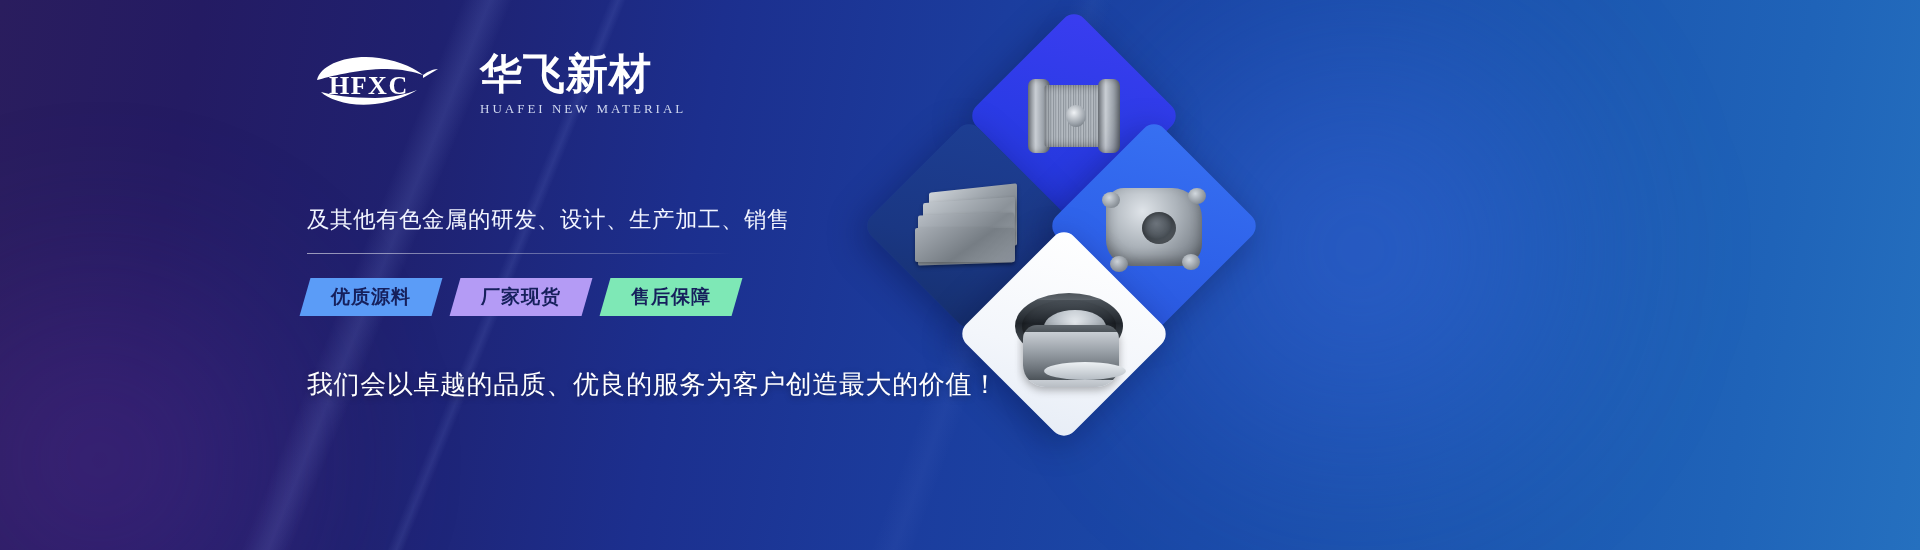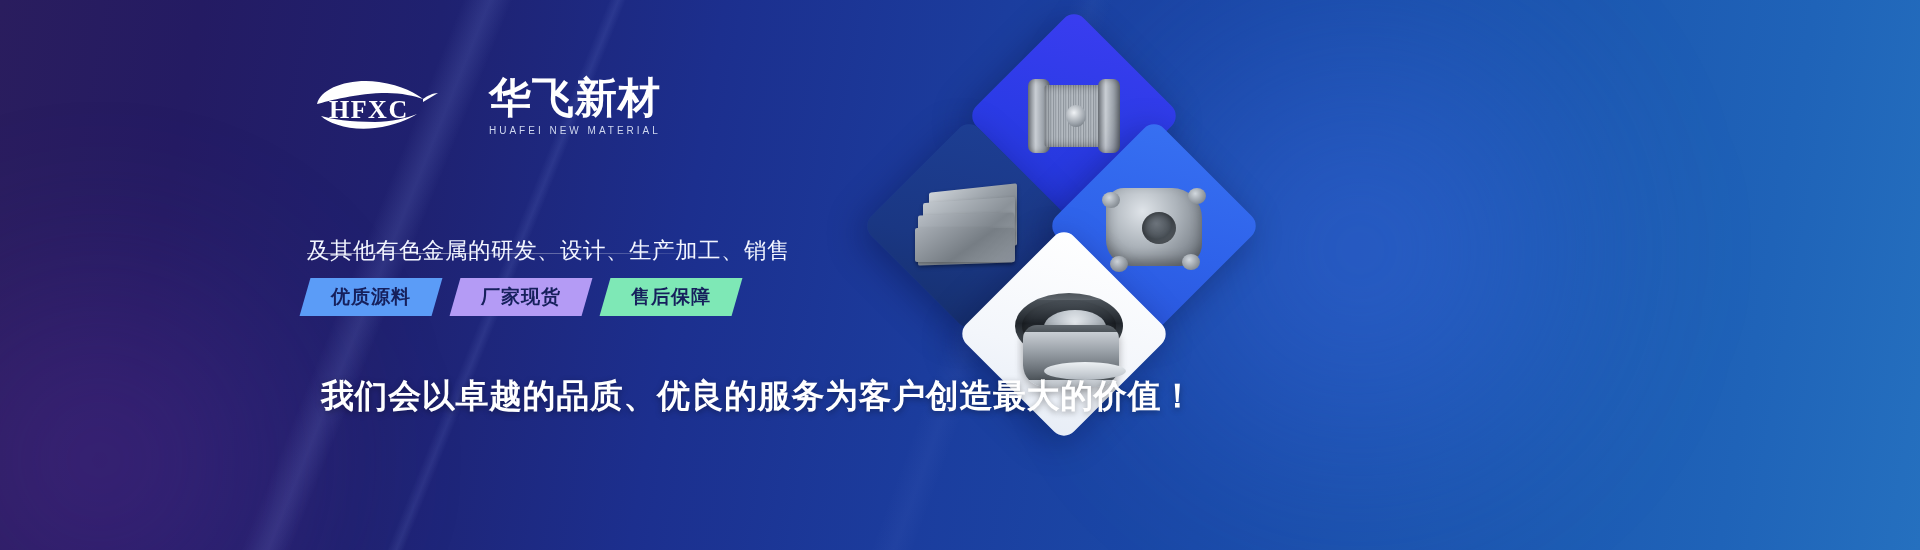--- a/index.html
+++ b/index.html
@@ -48,46 +48,46 @@
   .glowblob.g1{left:1050px;top:-60px;width:620px;height:620px;background:radial-gradient(circle,rgba(60,110,235,.45) 0%,rgba(60,110,235,0) 70%);}
   .glowblob.g2{left:-180px;top:180px;width:560px;height:560px;background:radial-gradient(circle,rgba(92,46,150,.40) 0%,rgba(92,46,150,0) 70%);}
 
   
   #content{
     position:absolute;left:305px;top:0;width:680px;height:550px;
     z-index:6;
   }
 
   
-  #logo{position:absolute;left:0;top:50px;display:flex;align-items:flex-start;gap:17px;margin-top:24px;}
+  #logo{position:absolute;left:0;top:50px;display:flex;align-items:flex-start;gap:8px;}
   #logo-mark{position:relative;width:165px;height:62px;flex:none;}
   #logo-mark svg{position:absolute;left:0;top:0;}
   #logo-text{display:flex;flex-direction:column;justify-content:center;margin-left:2px;padding-top:2px;}
   #logo-cn{
     font-family:"DejaVu Sans","Liberation Sans",sans-serif;
     font-size:42px;font-weight:700;color:#ffffff;letter-spacing:1px;line-height:1.05;
   }
   #logo-en{
-    font-family:Liberation Sans, sans-serif;
-    font-size:10px;color:#cfd7ef;letter-spacing:3.0px;margin-top:5px;
+    font-family:Liberation Serif, serif;
+    font-size:13px;color:#cfd7ef;letter-spacing:3.0px;margin-top:5px;
     white-space:nowrap;
   }
 
   
   #headline{
     position:absolute;left:0;top:120px;
     font-family:"DejaVu Sans","Liberation Sans",sans-serif;
     font-size:57px;font-weight:700;color:#ffffff;
     letter-spacing:-1px;white-space:nowrap;
     text-shadow:0 2px 10px rgba(0,0,0,.22);
   }
 
   
   #subtitle{
-    position:absolute;left:2px;top:212px;
+    position:absolute;left:2px;top:181px;
     font-family:"DejaVu Sans","Liberation Sans",sans-serif;
     font-size:22.5px;color:#f2f5ff;font-weight:400;
     letter-spacing:.5px;white-space:nowrap;
   }
 
   
   #divider{
     position:absolute;left:2px;top:253px;width:425px;height:1px;
     background:linear-gradient(to right,rgba(255,255,255,.55),rgba(255,255,255,.25) 70%,rgba(255,255,255,0));
   }
@@ -105,23 +105,23 @@
   .badge .btxt{
     display:block;
     transform:skewX(16deg);
     font-family:"DejaVu Sans","Liberation Sans",sans-serif;
     font-size:19px;font-weight:700;color:#16205c;letter-spacing:1px;
     white-space:nowrap;
   }
 
   
   #tagline{
-    position:absolute;left:16px;top:341px;
-    font-family:"DejaVu Sans","Liberation Sans",sans-serif;
-    font-size:33px;color:#ffffff;font-weight:700;letter-spacing:.6px;
+    position:absolute;left:2px;top:341px;
+    font-family:"DejaVu Sans","Liberation Sans",sans-serif;
+    font-size:26px;color:#ffffff;font-weight:400;letter-spacing:.6px;
     white-space:nowrap;
     text-shadow:0 2px 6px rgba(0,0,0,.35);
   }
 
   
   #products{
     position:absolute;left:845px;top:0;width:460px;height:550px;z-index:5;
   }
   .tile{
     position:absolute;

